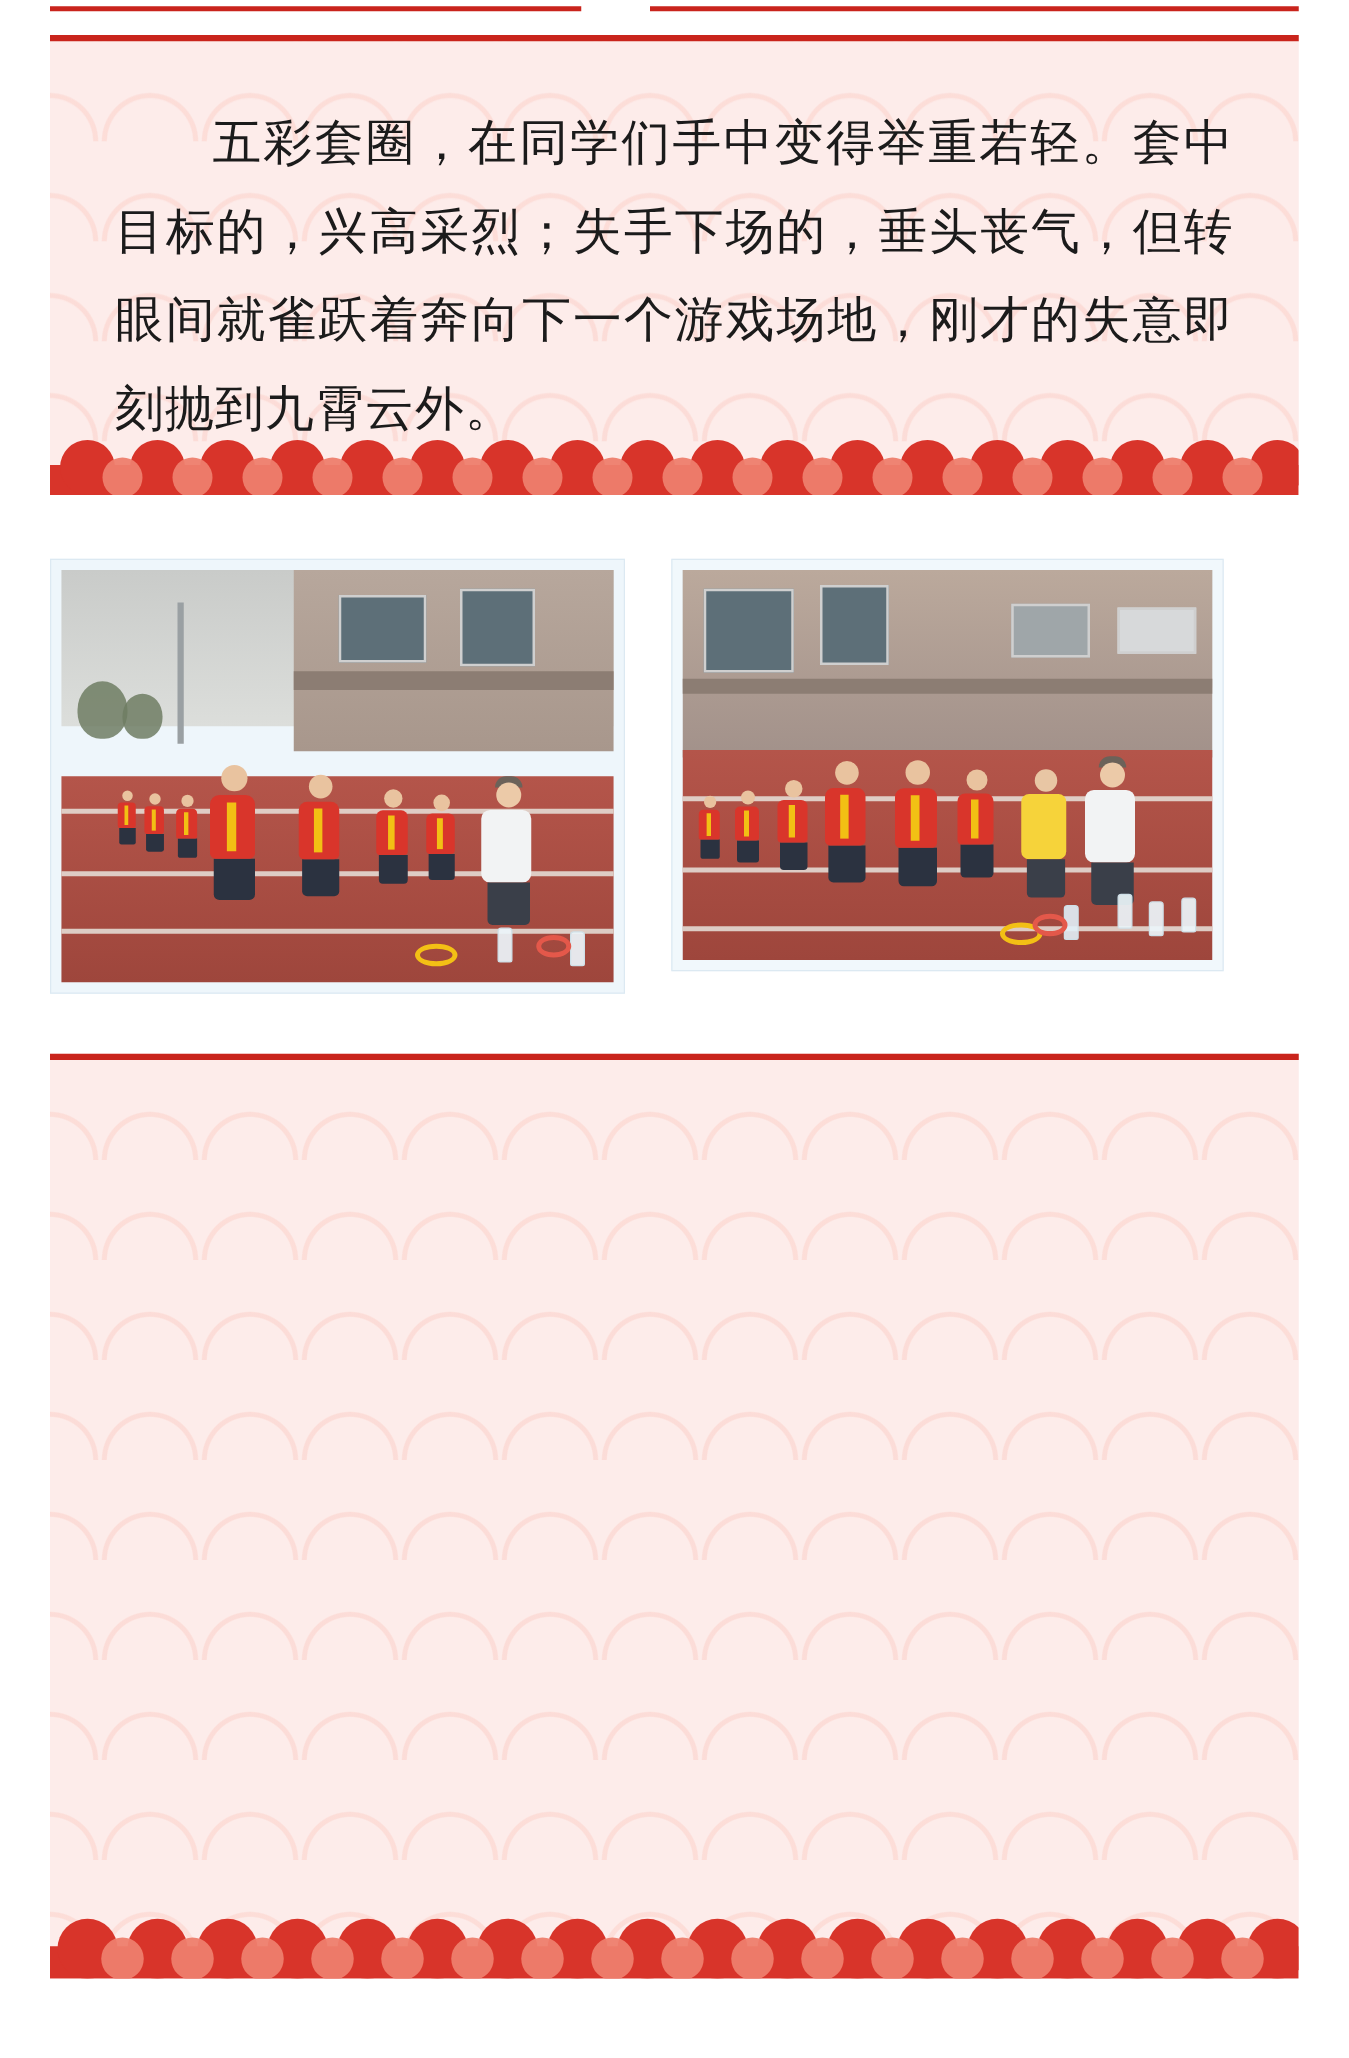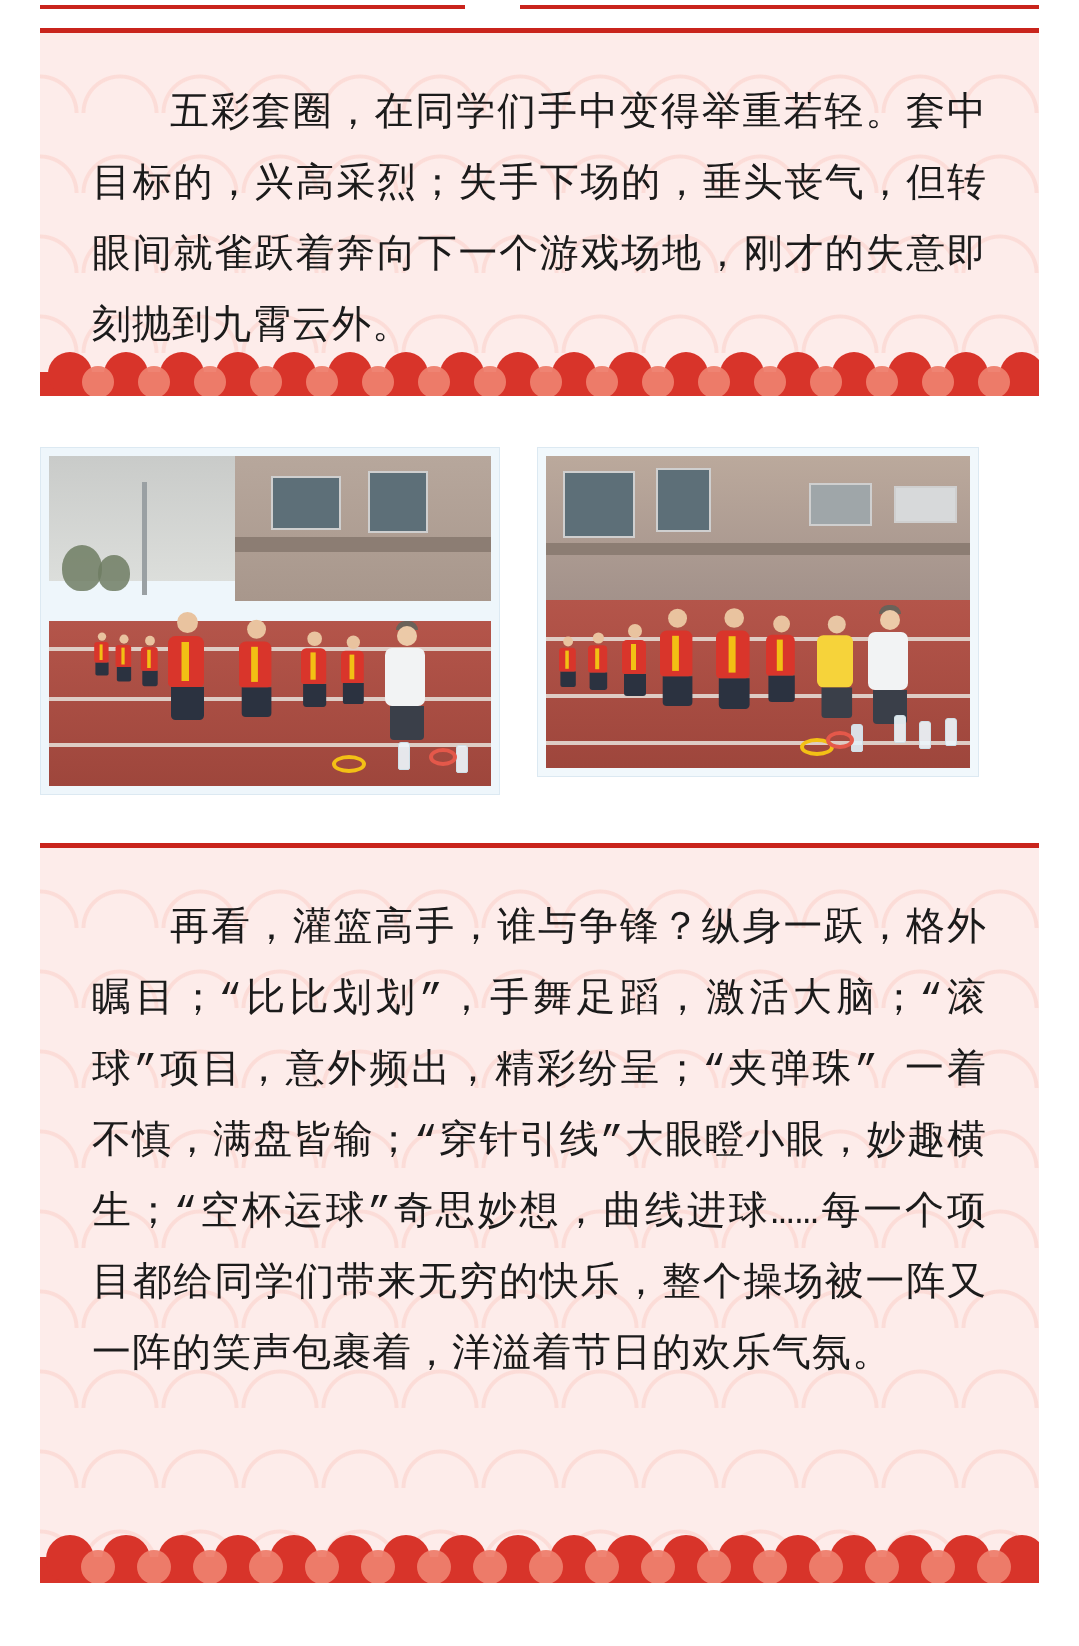--- a/index.html
+++ b/index.html
@@ -65,21 +65,21 @@
     padding: 46px 52px 0 52px;
   }
   .para {
     margin: 0;
     color: #1b1b1b;
     font-size: 39px;
     line-height: 71px;
     letter-spacing: 1px;
     text-indent: 2em;
     text-align: justify;
-    font-family: Liberation Mono, monospace;
+    font-family: Liberation Serif, serif;
   }
 
   
   .cloud-footer {
     position: relative;
     width: 100%;
     height: 54px;
     margin-top: 18px;
   }
   .cloud-footer svg { display: block; width: 100%; height: 100%; }
@@ -338,23 +338,20 @@
           <div class="ring" style="left:60%;bottom:4%;"></div>
           <div class="ring red" style="left:66%;bottom:6%;width:20px;"></div>
         </div>
       </div>
     </div>
 
   </div>
 
   <div class="text-card" style="top:843px;height:740px;">
     <div class="card-bg"></div>
-    <div class="card-body">
-      <p class="para">再看，灌篮高手，谁与争锋？纵身一跃，格外瞩目；“比比划划”，手舞足蹈，激活大脑；“滚球”项目，意外频出，精彩纷呈；“夹弹珠” 一着不慎，满盘皆输；“穿针引线”大眼瞪小眼，妙趣横生；“空杯运球”奇思妙想，曲线进球……每一个项目都给同学们带来无穷的快乐，整个操场被一阵又一阵的笑声包裹着，洋溢着节日的欢乐气氛。</p>
-    </div>
     <div class="cloud-footer" style="position:absolute;left:0;bottom:0;margin:0;height:60px;">
       <svg viewBox="0 0 999 60" preserveAspectRatio="none" aria-hidden="true">
         <g fill="#d8342a">
           <rect x="0" y="34" width="999" height="26"></rect>
           <circle cx="30" cy="36" r="24"></circle>
             <circle cx="86" cy="36" r="24"></circle>
           <circle cx="142" cy="36" r="24"></circle>
             <circle cx="198" cy="36" r="24"></circle>
           <circle cx="254" cy="36" r="24"></circle>
             <circle cx="310" cy="36" r="24"></circle>

